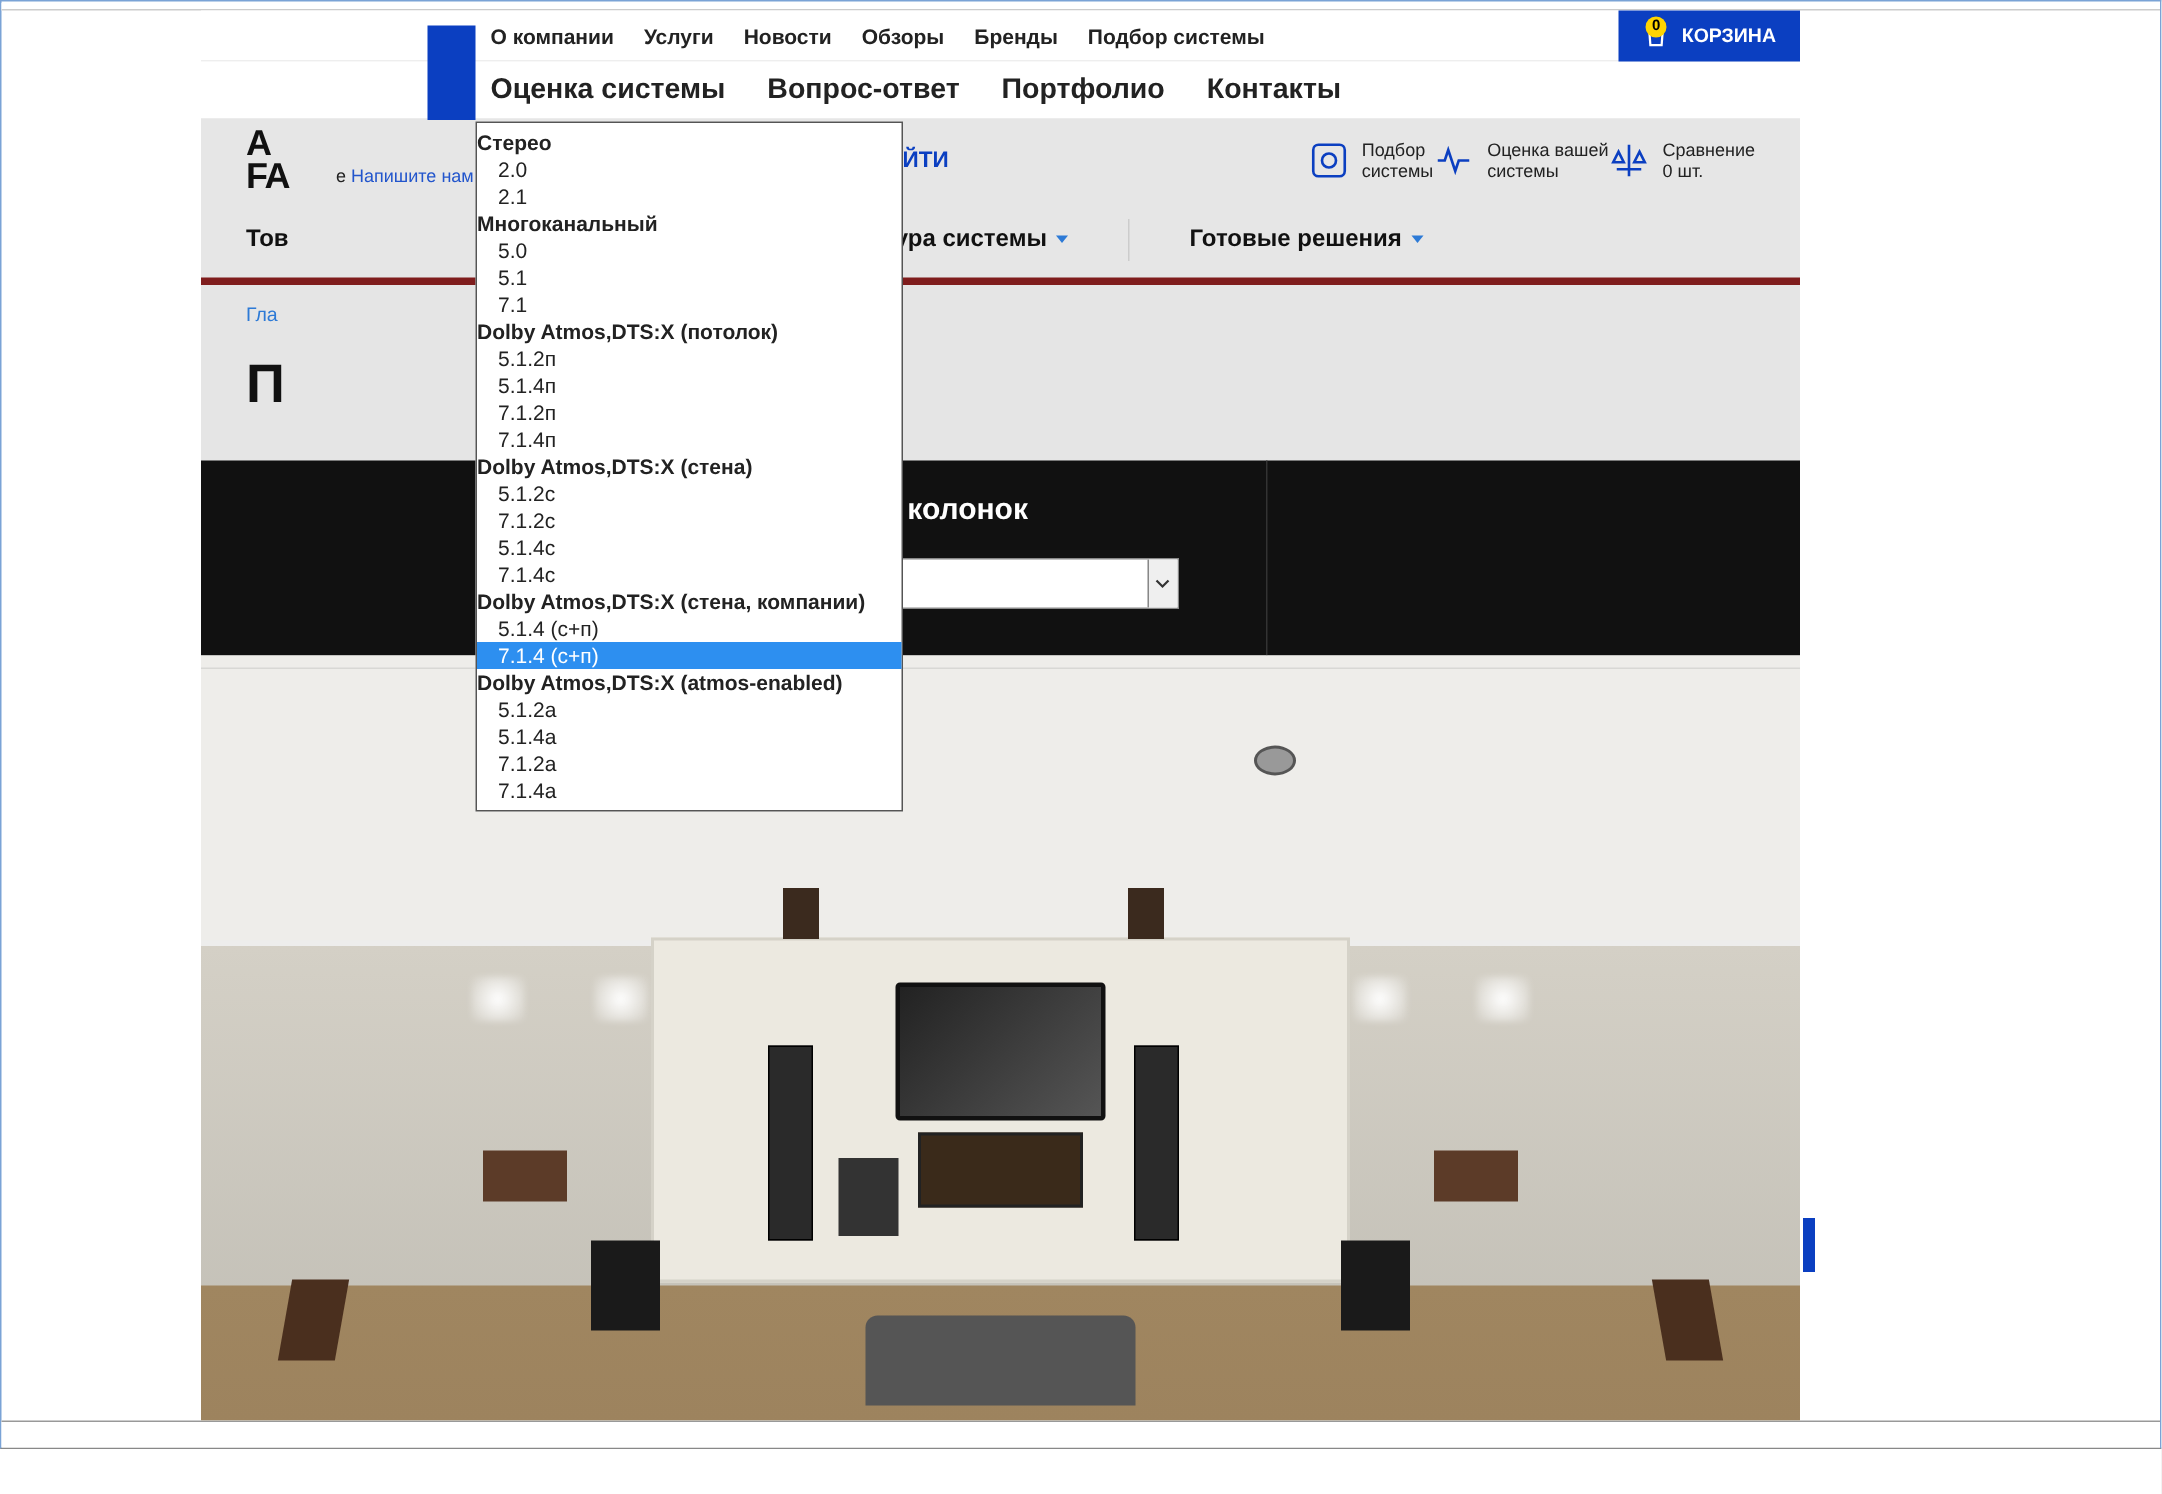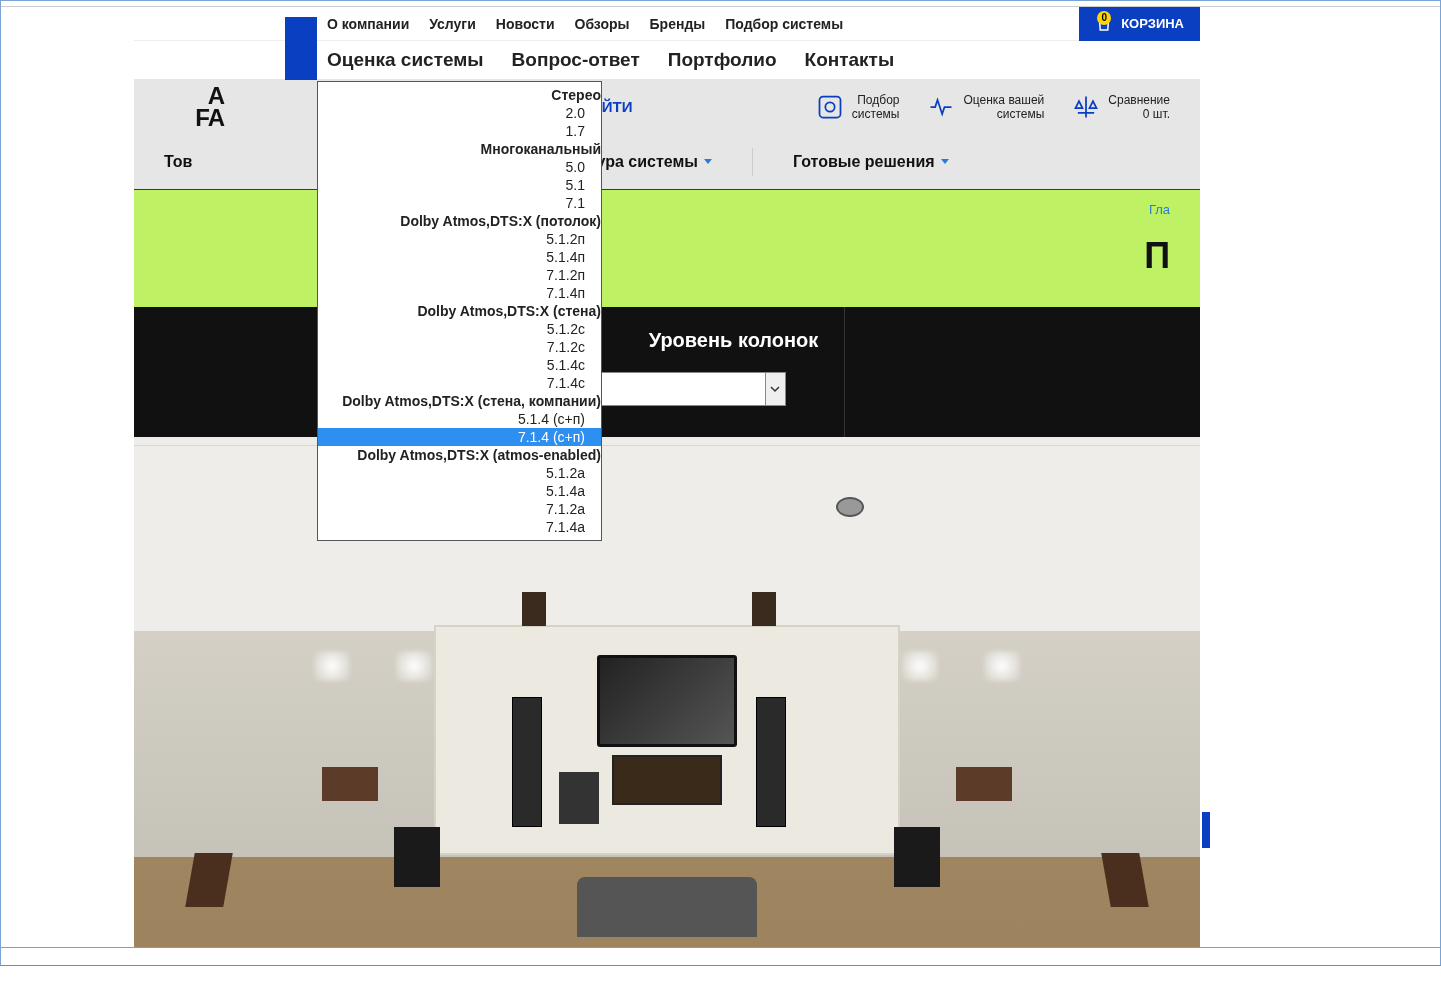--- a/index.html
+++ b/index.html
@@ -1,19 +1,19 @@
 <!DOCTYPE html>
 <html><head>
   <meta charset="utf-8">
   <style>
     * { box-sizing: border-box; margin: 0; padding: 0; }
     body { font-family: Arial, sans-serif; background: #fff; font-size: 14px; color: #222; }
     .outer-frame { border: 1px solid #7aa3d6; border-bottom: 1px solid #888; padding-top: 1px; width: 1441px; }
     .top-strip { height: 5px; background: #fff; border-bottom: 1px solid #ccc; }
-    .page-wrap { width: 1066px; margin: 0 auto 0 133px; background: #bef264; position: relative; text-align: right; }
+    .page-wrap { width: 1066px; margin: 0 auto 0 133px; background: #e5e5e5; position: relative; }
     
     
     .topbar { display: flex; align-items: center; height: 34px; background: #fff; padding-left: 151px; border-bottom: 1px solid #eee; }
     .blue-square { position: absolute; left: 151px; top: 10px; width: 32px; height: 63px; background: #0b3fc1; z-index: 5; }
     .topnav { display: flex; gap: 20px; }
     .topnav a { color: #222; text-decoration: none; font-size: 14px; font-weight: 600; padding: 5px 0; }
     .top-right { margin-left: auto; display: flex; height: 34px; }
     .cart-btn { background: #0b3fc1; color: #fff; display: flex; align-items: center; padding: 0 16px; font-weight: 700; font-size: 13px; position: relative; }
     .cart-btn .badge { position: absolute; top: 4px; left: 18px; width: 14px; height: 14px; border-radius: 50%; background: #ffd400; color: #000; font-size: 10px; display: flex; align-items: center; justify-content: center; font-weight: 700; }
     .acct-btn { background: #ffd400; color: #000; display: flex; align-items: center; padding: 0 16px; font-weight: 700; font-size: 13px; }
@@ -23,26 +23,26 @@
     .subnav { display: flex; gap: 28px; height: 38px; align-items: center; padding-left: 193px; background: #fff; }
     .subnav a { color: #222; text-decoration: none; font-size: 19px; font-weight: 600; }
     
     
     .header-row { display: flex; align-items: center; height: 55px; background: #e6e6e6; padding: 0 30px; }
     .logo { width: 60px; font-weight: 900; font-size: 24px; color: #111; line-height: 22px; letter-spacing: -1px; }
     .phone-area { margin-left: 195px; font-weight: 700; font-size: 18px; color: #111; }
     .contact-link { color: #2255cc; text-decoration: none; font-size: 12px; }
     .search-btn { margin-left: 95px; display: flex; align-items: center; color: #0b3fc1; font-weight: 700; font-size: 15px; }
     .search-btn svg { margin-right: 8px; }
-    .icon-links { margin-left: auto; display: flex; gap: 28px; }
+    .icon-links { margin-left: auto; display: flex; }
     .icon-link { display: flex; align-items: center; font-size: 12px; color: #222; line-height: 14px; }
     .icon-link svg { margin-right: 8px; flex-shrink: 0; stroke: #0b3fc1; }
     
     
-    .sec-tabs { display: flex; gap: 40px; height: 56px; align-items: center; padding-left: 30px; background: #e6e6e6; border-bottom: 1px solid #7f1d1d; }
+    .sec-tabs { display: flex; gap: 40px; height: 56px; align-items: center; padding-left: 30px; background: #e6e6e6; border-bottom: 5px solid #7f1d1d; }
     .sec-tab { font-weight: 700; font-size: 16px; color: #111; display: flex; align-items: center; gap: 6px; cursor: pointer; }
     .sec-sep { width: 1px; height: 28px; background: #ccc; }
     .caret-down { width: 0; height: 0; border-left: 4px solid transparent; border-right: 4px solid transparent; border-top: 5px solid #2d7ad6; }
     
     .breadcrumb { padding: 12px 30px 8px; font-size: 13px; }
     .breadcrumb a { color: #2d7ad6; text-decoration: none; }
     .page-title { padding: 10px 30px 30px; font-size: 36px; font-weight: 700; color: #111; }
     
     
     .config-bar { background: #111; display: flex; height: 130px; }
@@ -241,21 +241,21 @@
       <div class="wall-light wl1"></div>
       <div class="wall-light wl2"></div>
       <div class="wall-light wl3"></div>
       <div class="wall-light wl4"></div>
       <div class="sofa"></div>
     </div>
 
     <div class="dropdown-panel" id="dd-panel">
         <div class="dd-header">Стерео</div>
         <div class="dd-item">2.0</div>
-        <div class="dd-item">1.7</div>
+        <div class="dd-item">2.1</div>
         <div class="dd-header">Многоканальный</div>
         <div class="dd-item">5.0</div>
         <div class="dd-item">5.1</div>
         <div class="dd-item">7.1</div>
         <div class="dd-header">Dolby Atmos,DTS:X (потолок)</div>
         <div class="dd-item">5.1.2п</div>
         <div class="dd-item">5.1.4п</div>
         <div class="dd-item">7.1.2п</div>
         <div class="dd-item">7.1.4п</div>
         <div class="dd-header">Dolby Atmos,DTS:X (стена)</div>

